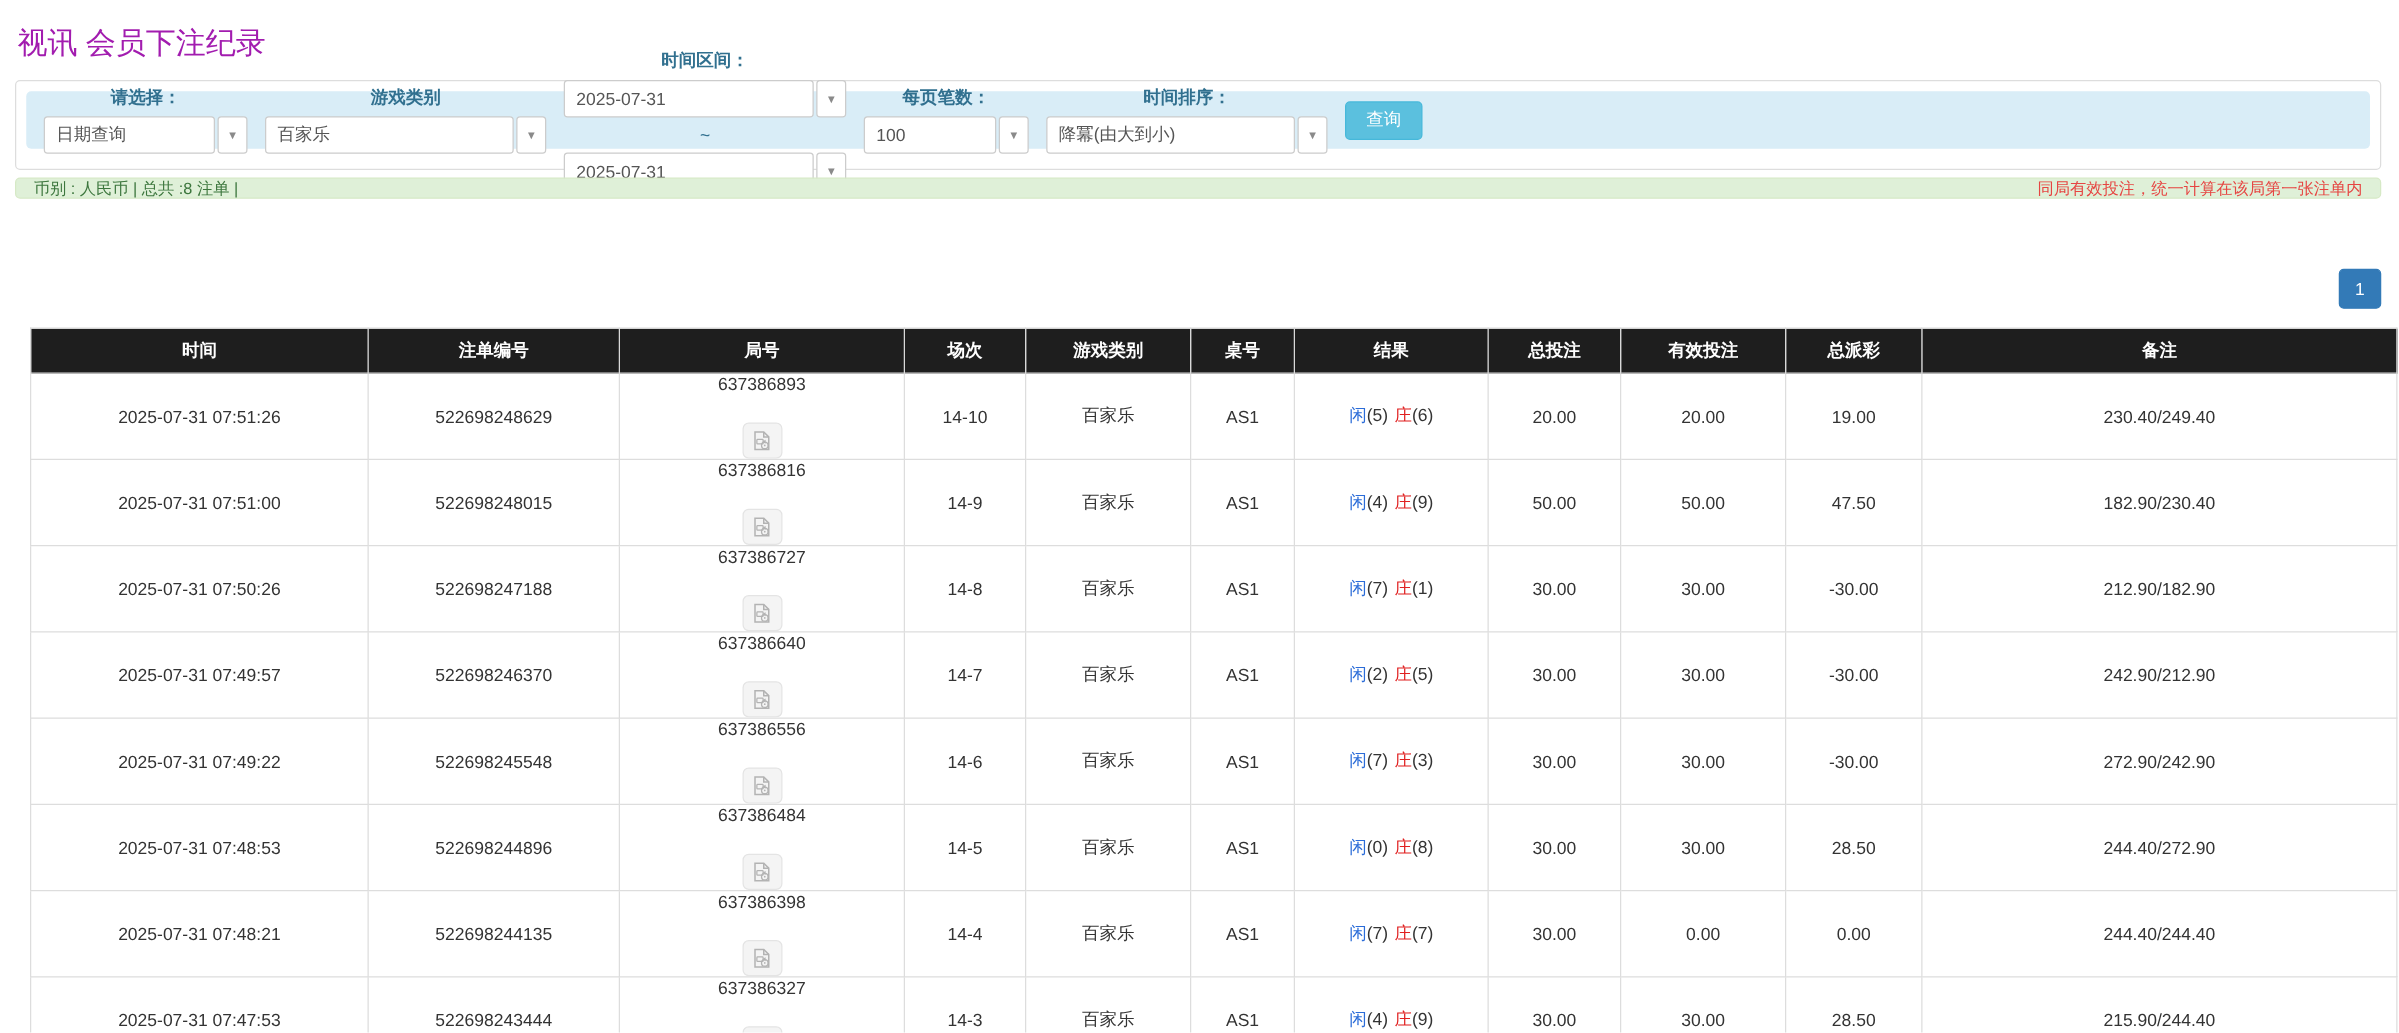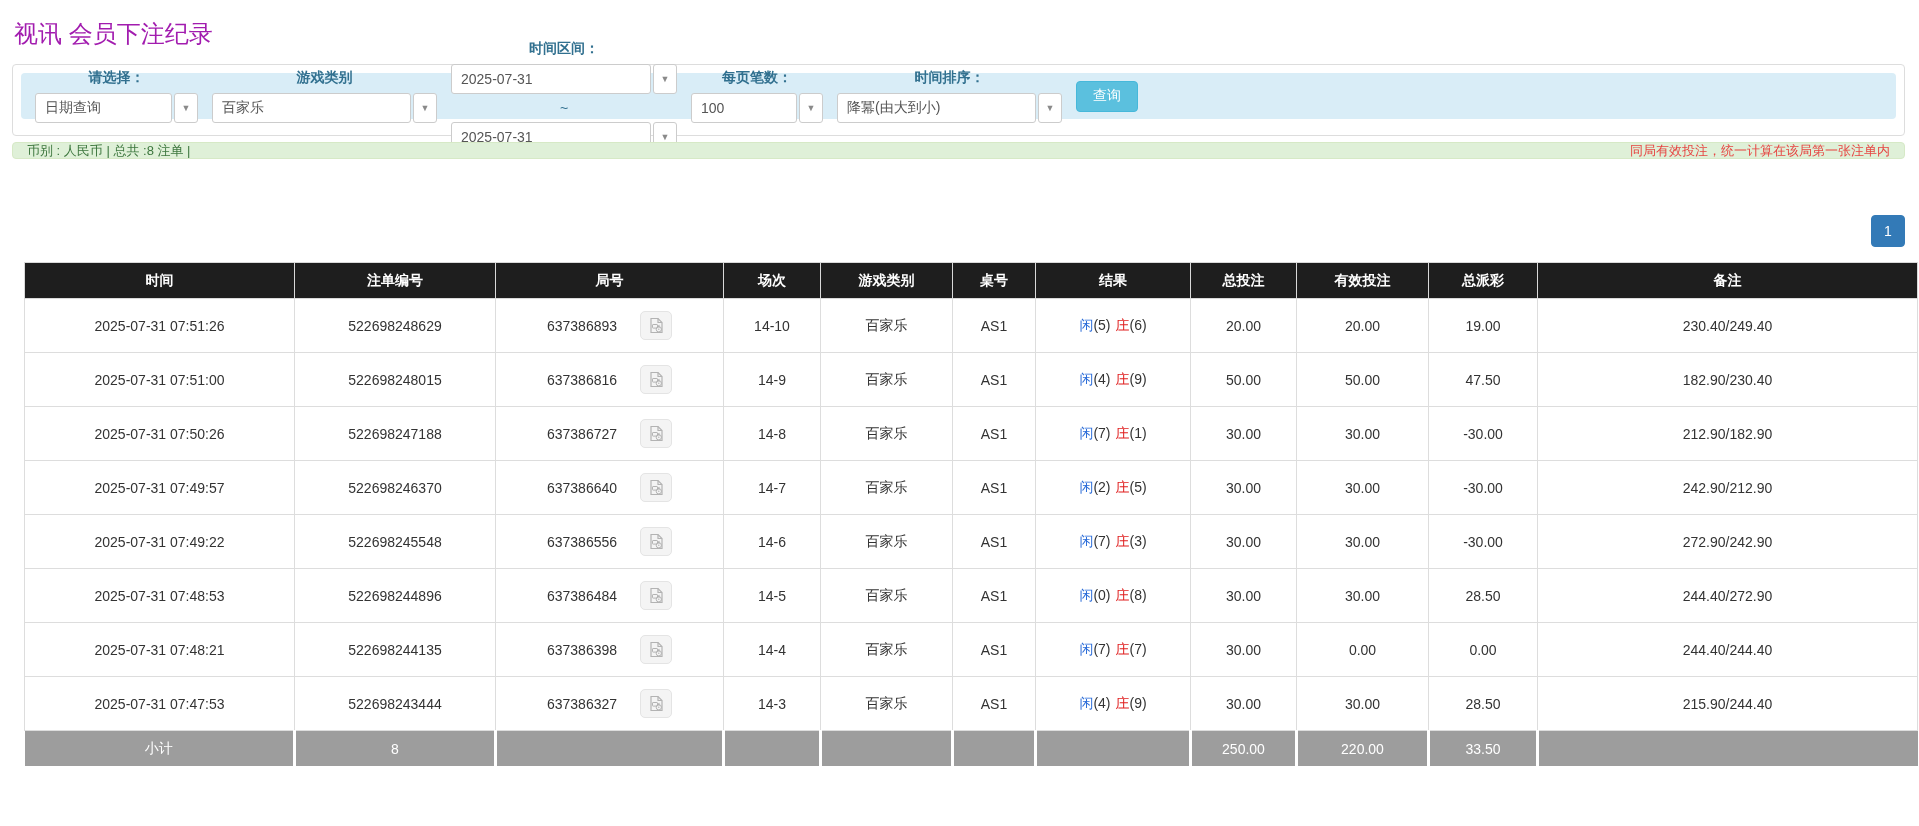--- a/index.html
+++ b/index.html
@@ -72,21 +72,21 @@
     padding:0 4px;background:#fff;color:#333;vertical-align:middle;
     overflow:hidden;white-space:nowrap;
   }
   td.link{color:#2b6cd8;cursor:pointer;}
   .res-pair{white-space:nowrap;}
   .res-p{color:#2b6cd8;}
   .res-b{color:#e02020;}
   .res-gap{display:inline-block;width:5px;}
   .neg{color:#e02020;}
 
-  .round-cell{display:flex;align-items:center;justify-content:center;gap:23px;}
+  .round-cell{display:flex;align-items:center;justify-content:center;gap:23px;flex-direction:column;}
   .replay-btn{
     width:32px;height:29px;background:#f4f4f4;border:1px solid #e4e4e4;
     border-radius:5px;display:flex;align-items:center;justify-content:center;
     cursor:pointer;padding:0;
   }
   .replay-btn svg{display:block;}
 
   tr.sumrow td{
     background:#9d9d9d;color:#fff;height:35px;border:0;
     border-left:3px solid #fff;

